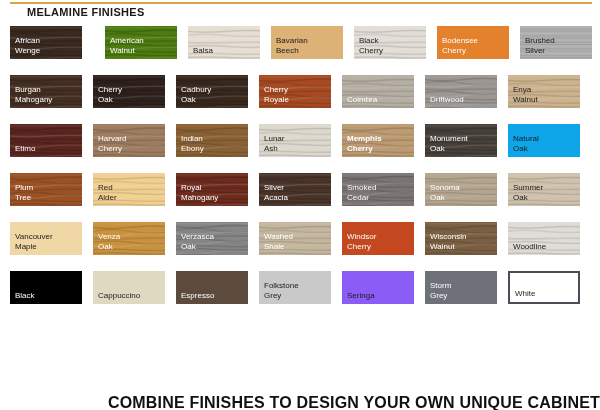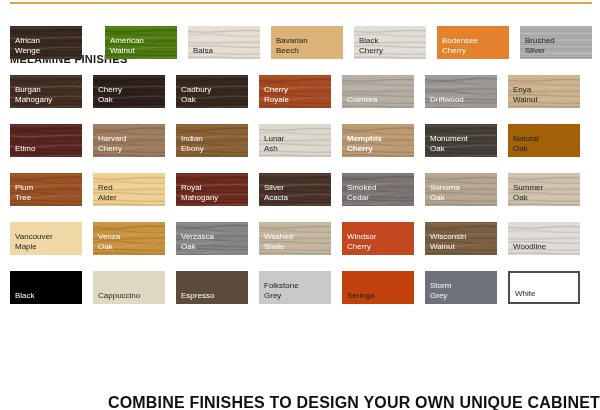--- a/index.html
+++ b/index.html
@@ -17,27 +17,26 @@
   #top-rule {
     position: absolute;
     left: 10px;
     top: 2px;
     width: 582px;
     height: 2px;
     background: #d9a441;
   }
   #page-title {
     position: absolute;
-    left: 10px;
+    left: 27px;
     top: 6px;
     font-size: 11px;
     font-weight: bold;
     letter-spacing: 0.3px;
     color: #1a1a1a;
-    margin-top: 47px;
   }
   #swatch-grid {
     position: absolute;
     left: 10px;
     top: 26px;
     width: 583px;
   }
   .swatch-row {
     display: flex;
     gap: 11px;
@@ -451,21 +450,21 @@
           <path d="M0 29.1 Q 18 28.3 36 29.1 T 72 29.6" stroke="#000000" stroke-opacity="0.150" stroke-width="1.6" fill="none"></path>
           <path d="M0 32.6 Q 18 34.5 36 32.6 T 72 31.6" stroke="#ffffff" stroke-opacity="0.094" stroke-width="1.6" fill="none"></path>
           <path d="M0 36.0 Q 18 34.3 36 36.0 T 72 36.8" stroke="#000000" stroke-opacity="0.157" stroke-width="1.6" fill="none"></path>
           <path d="M0 39.4 Q 18 39.8 36 39.4 T 72 39.3" stroke="#000000" stroke-opacity="0.099" stroke-width="1.6" fill="none"></path>
           <path d="M0 42.9 Q 18 44.1 36 42.9 T 72 42.2" stroke="#ffffff" stroke-opacity="0.128" stroke-width="1.6" fill="none"></path>
           <path d="M0 46.3 Q 18 44.3 36 46.3 T 72 47.3" stroke="#000000" stroke-opacity="0.096" stroke-width="1.6" fill="none"></path>
         </svg>
         <span class="swatch-label light-text">Monument
 Oak</span>
       </div>
-      <div class="swatch" style="background: #a16207;">
+      <div class="swatch" style="background: #0ea5e9;">
         <span class="swatch-label dark-text">Natural
 Oak</span>
       </div>
     </div>
     <div class="swatch-row">
       <div class="swatch" style="background: rgb(154, 82, 36);">
         <svg class="grain" width="72" height="48" viewBox="0 0 72 48" preserveAspectRatio="none" aria-hidden="true">
           <path d="M0 1.8 Q 18 1.8 36 1.8 T 72 1.8" stroke="#ffffff" stroke-opacity="0.062" stroke-width="1.6" fill="none"></path>
           <path d="M0 5.5 Q 18 7.8 36 5.5 T 72 4.4" stroke="#000000" stroke-opacity="0.139" stroke-width="1.6" fill="none"></path>
           <path d="M0 9.2 Q 18 6.2 36 9.2 T 72 10.7" stroke="#000000" stroke-opacity="0.093" stroke-width="1.6" fill="none"></path>
@@ -715,21 +714,21 @@
       <div class="swatch" style="background: rgb(223, 217, 194);">
         <span class="swatch-label dark-text">Cappuccino</span>
       </div>
       <div class="swatch" style="background: rgb(92, 75, 60);">
         <span class="swatch-label light-text">Espresso</span>
       </div>
       <div class="swatch" style="background: rgb(201, 201, 201);">
         <span class="swatch-label dark-text">Folkstone
 Grey</span>
       </div>
-      <div class="swatch" style="background: #c2410c;">
+      <div class="swatch" style="background: #8b5cf6;">
         <span class="swatch-label dark-text">Seringa</span>
       </div>
       <div class="swatch" style="background: rgb(110, 112, 122);">
         <span class="swatch-label light-text">Storm
 Grey</span>
       </div>
       <div class="swatch bordered" style="background: rgb(255, 255, 255);">
         <span class="swatch-label dark-text">White</span>
       </div>
     </div>

